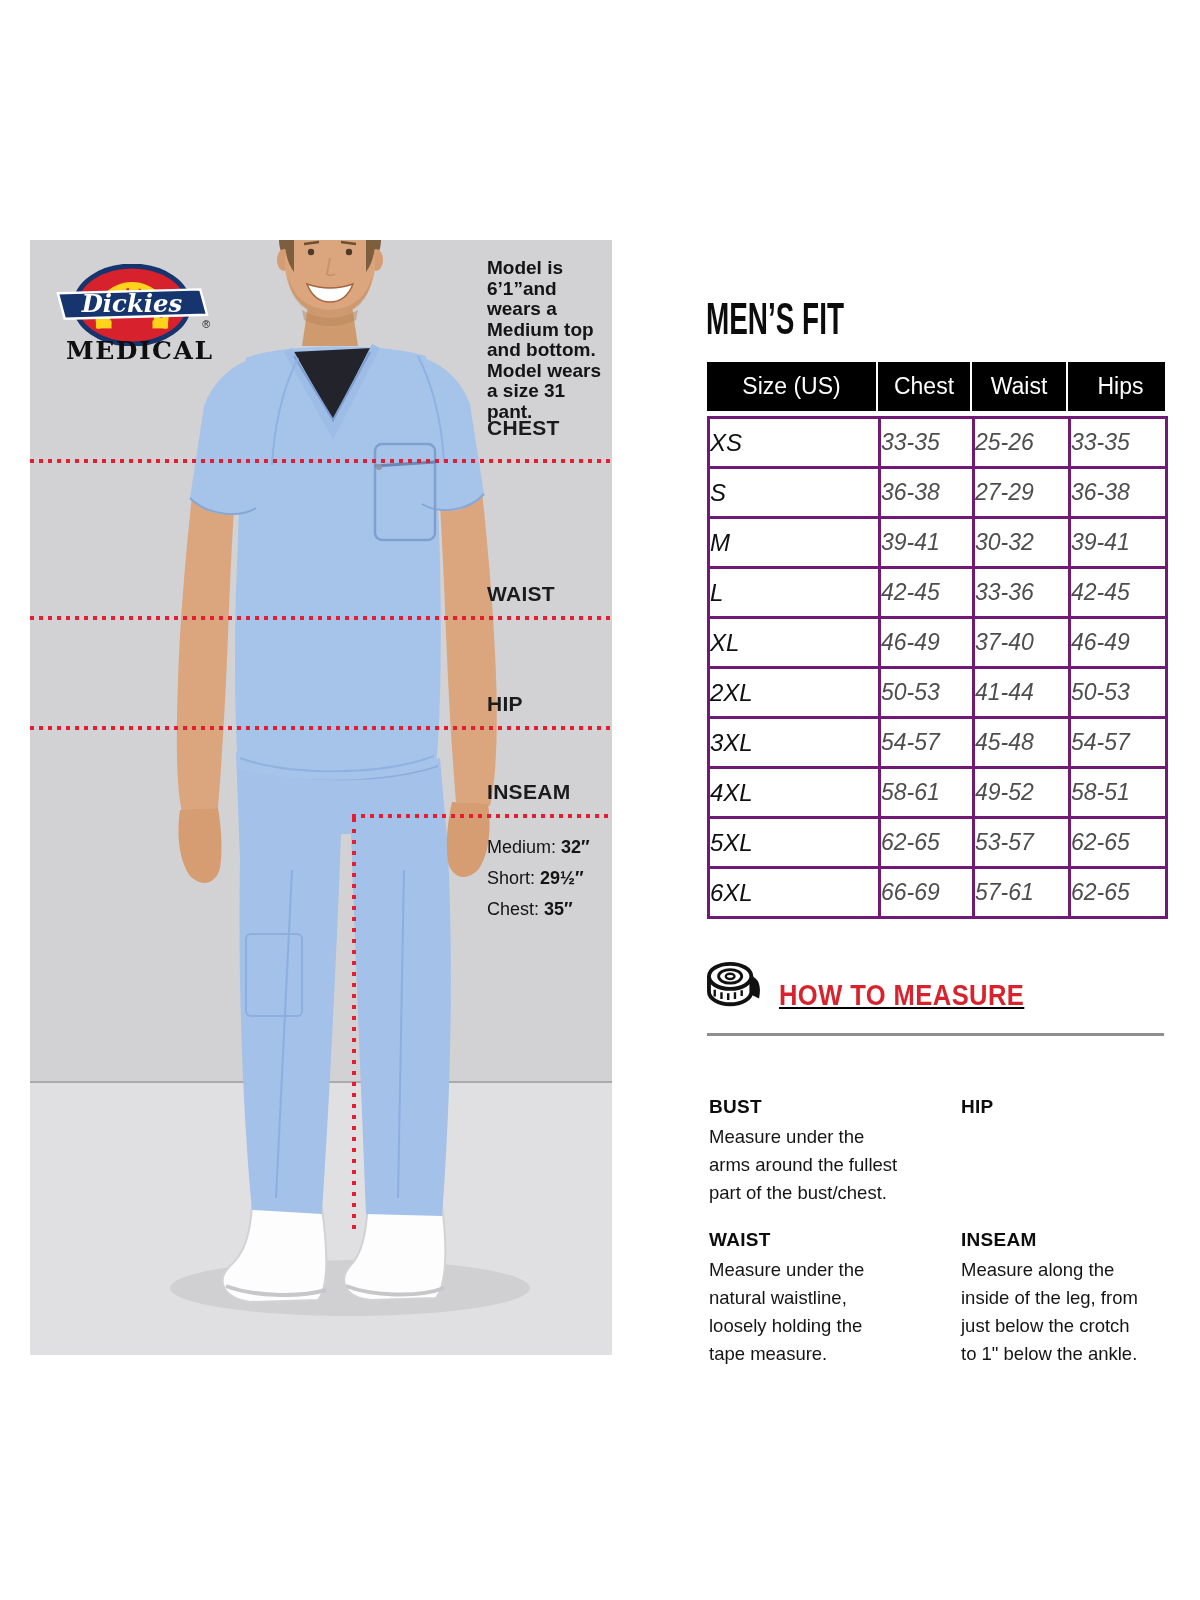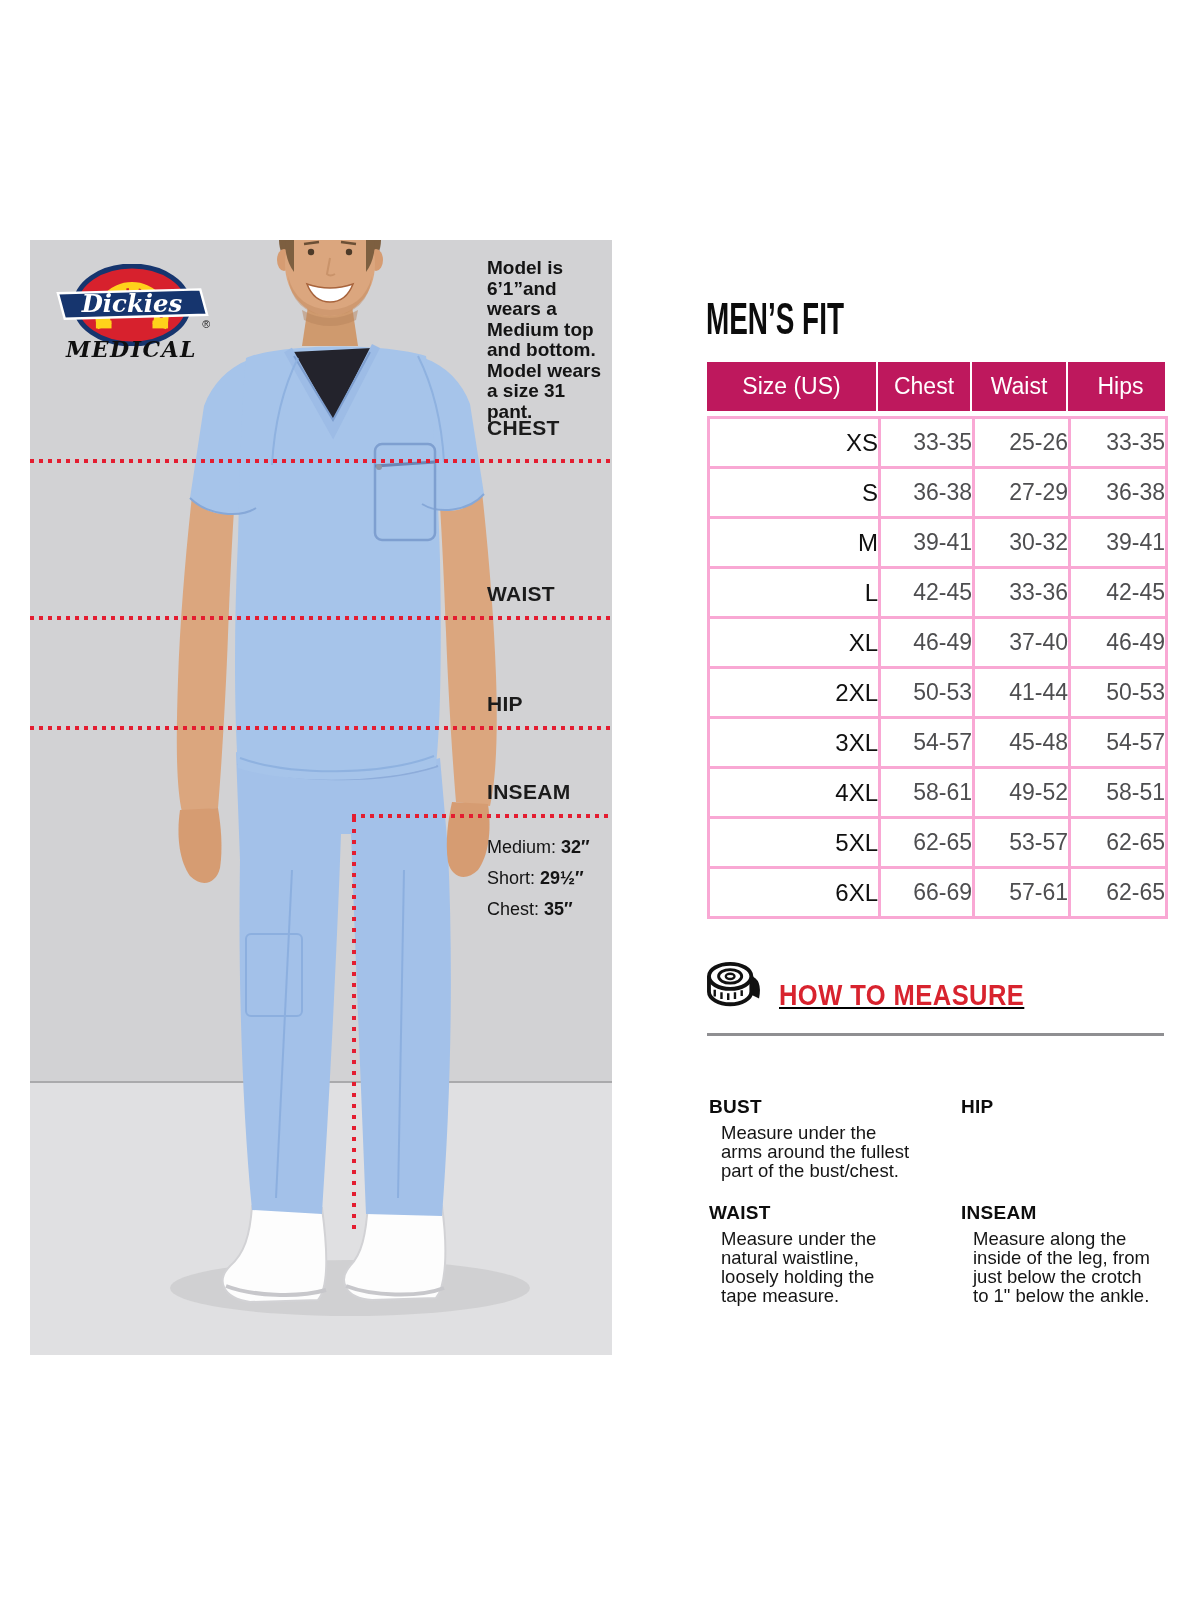--- a/index.html
+++ b/index.html
@@ -7,22 +7,22 @@
         font-family:"Liberation Sans",sans-serif;overflow:hidden;}
 
   
   .photo{position:absolute;left:30px;top:240px;width:582px;height:1115px;
          background:linear-gradient(100deg,#cfcfd2 0%,#d4d4d6 55%,#d8d8da 100%);
          overflow:hidden;}
   .figure-svg{position:absolute;left:0;top:0;}
 
   .logo-wrap{position:absolute;left:24px;top:24px;width:156px;height:82px;text-align:center;}
   .brand-sub{position:absolute;left:36px;top:96px;width:140px;
-             font-family:"DejaVu Serif",serif;font-weight:bold;font-size:22px;
-             letter-spacing:1.5px;color:#0f0f0f;white-space:nowrap;font-style:italic;}
+             font-family:"DejaVu Serif",serif;font-weight:bold;font-size:25px;
+             letter-spacing:1.5px;color:#0f0f0f;white-space:nowrap;}
 
   .model-note{position:absolute;left:457px;top:18px;width:122px;
               font-size:19px;font-weight:bold;line-height:20.5px;color:#141414;
               white-space:pre-line;}
 
   .bodylabel{position:absolute;left:457px;font-size:21px;font-weight:bold;
              color:#1b1b1b;letter-spacing:0.3px;}
   .lbl-chest{top:176px;} .lbl-waist{top:342px;} .lbl-hip{top:452px;} .lbl-inseam{top:540px;}
 
   .dotline-h{position:absolute;height:4px;
@@ -38,46 +38,46 @@
   .inseam-line{line-height:31px;}
   .inseam-line .lbl{font-weight:400;}
   .inseam-line .val{font-weight:700;}
 
   
   .fit-title{position:absolute;left:706px;top:293px;font-size:45px;font-weight:800;
              color:#0c0c0c;transform:scaleX(0.62);transform-origin:left top;
              white-space:nowrap;letter-spacing:0px;}
 
   .size-header{position:absolute;left:707px;top:362px;width:458px;height:49px;
-               background:#be185d;display:flex;box-sizing:border-box;}
+               background:#000000;display:flex;box-sizing:border-box;}
   .hcell{display:flex;align-items:center;justify-content:center;color:#ffffff;
          font-size:23px;box-sizing:border-box;}
   .hcell.c1{width:171px;border-right:2px solid #fff;}
   .hcell.c2{width:94px;border-right:2px solid #fff;}
   .hcell.c3{width:96px;border-right:2px solid #fff;}
   .hcell.c4{width:97px;padding-left:8px;}
 
   .size-table{position:absolute;left:707px;top:416px;width:458px;
               border-collapse:collapse;table-layout:fixed;}
-  .size-table td{border:3px solid #f9a8d4;height:47px;text-align:right;
-                 vertical-align:middle;font-size:23px;padding:0;}
+  .size-table td{border:3px solid #701a75;height:47px;text-align:left;
+                 vertical-align:middle;font-size:23px;padding:0;font-style:italic;}
   .size-table td.col-size{color:#101010;font-size:24px;}
   .size-table td.col-val{color:#4e4e50;}
 
   .htm-row{position:absolute;left:705px;top:960px;display:flex;align-items:flex-end;text-decoration:underline;}
   .htm-label{font-size:29px;font-weight:800;color:#d8232e;margin-left:16px;
              transform:scaleX(0.88);transform-origin:left center;
              white-space:nowrap;letter-spacing:0.5px;}
   .divider{position:absolute;left:707px;top:1033px;width:457px;height:3px;background:#8f8f92;}
 
   .measures{position:absolute;left:709px;top:1094px;width:462px;
             display:grid;grid-template-columns:252px 210px;}
   .measure h4{margin:2px 0 5px;font-size:19px;font-weight:800;color:#0d0d0d;
               letter-spacing:0.3px;}
-  .measure p{margin:0 12px 20px;font-size:18.5px;line-height:19px;color:#151515;
+  .measure p{margin:0 0 20px;font-size:18.5px;line-height:28px;color:#151515;
              white-space:pre-line;}
 </style>
 </head>
 <body>
 
 <div class="page">
 
   <div class="photo">
 
     <svg class="figure-svg" width="582" height="1115" viewBox="0 0 582 1115">

